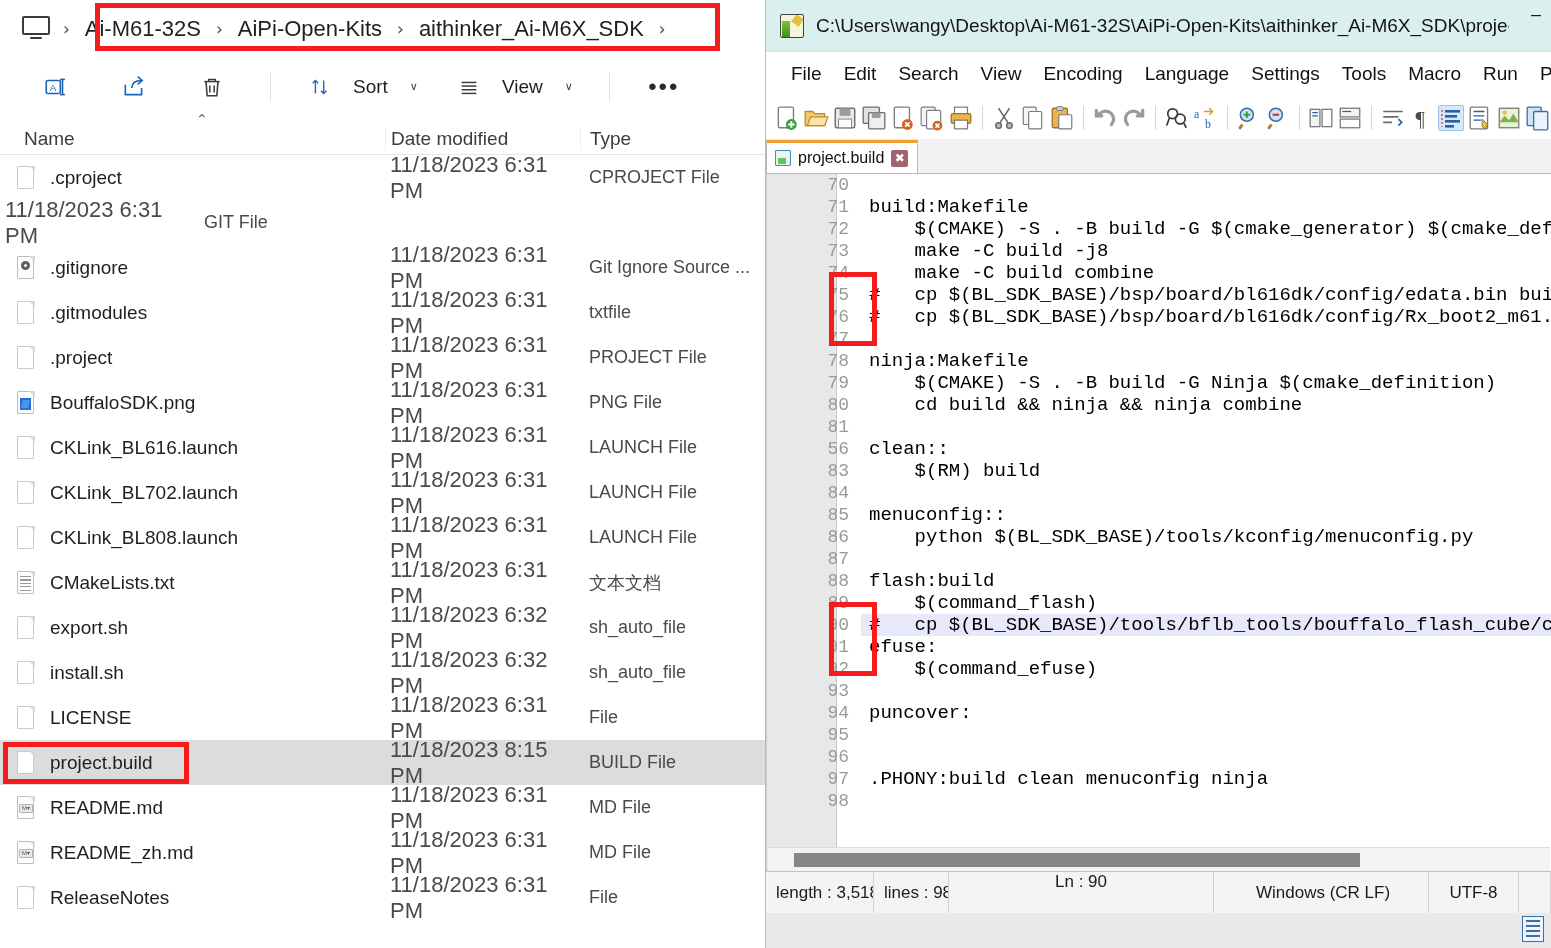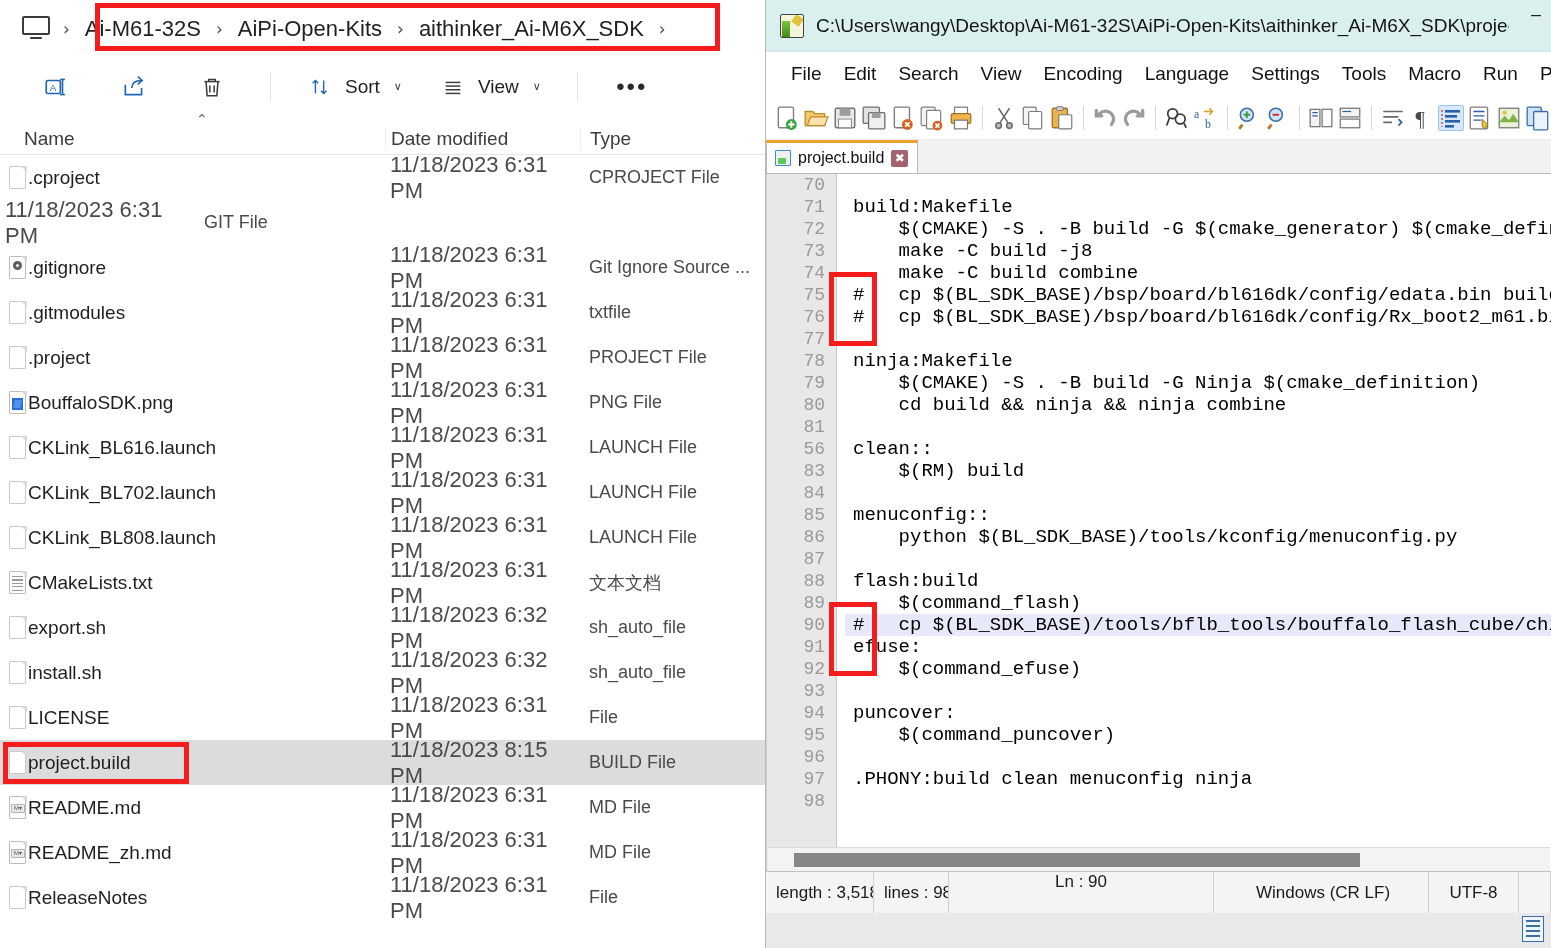--- a/index.html
+++ b/index.html
@@ -53,21 +53,21 @@
     height: 57px;
     display: flex; align-items: center;
     padding-left: 36px;
     background: #ffffff;
   }
   .tb-btn {
     display: flex; align-items: center; justify-content: center;
     height: 40px; min-width: 40px; margin-right: 38px;
     color: #1c4f8a;
   }
-  .tb-btn.withtext { margin-right: 32px; gap: 14px; padding: 0 4px;}
+  .tb-btn.withtext { margin-right: 32px; gap: 22px; padding: 0 4px;}
   .tb-label { font-size: 19px; color: #1f1f1f; }
   .tb-caret { font-size: 11px; color: #3b3b3b; font-family: "DejaVu Sans", sans-serif;}
   .tb-sep { width: 1px; height: 28px; background: #e2e2e2; margin-right: 34px; }
   .dots { font-size: 24px; letter-spacing: 2px; color: #2a2a2a; line-height: 10px;}
 
   .exp-colhead {
     position: relative;
     height: 40px;
     display: flex; align-items: flex-end;
     border-bottom: 1px solid #e6e6e6;
@@ -82,21 +82,21 @@
     font-size: 14px; color: #5a5a5a; font-family: "DejaVu Sans", sans-serif;
   }
 
   .file-list { position: relative; }
   .file-row {
     display: flex; align-items: center;
     height: 45px;
     font-size: 19px; color: #1f1f1f;
   }
   .file-row.selected { background: #dcdcdc; }
-  .fr-name { width: 385px; display: flex; align-items: center; padding-left: 8px; }
+  .fr-name { width: 385px; display: flex; align-items: center; padding-left: 16px; gap: 14px;}
   .fr-date { width: 195px; color: #4a4a4a; font-size: 22px; padding-left: 5px;}
   .fr-type { width: 190px; color: #4a4a4a; font-size: 18px; padding-left: 9px;}
 
   .fico { width: 20px; height: 25px; flex: none; position: relative; }
   .fico .page {
     position: absolute; left: 1px; top: 1px; width: 17px; height: 23px;
     border: 1.4px solid #bcbcbc; background: #fdfdfd; border-radius: 1px;
   }
   .fico .fold {
     position: absolute; right: 1px; top: 1px;
@@ -229,23 +229,23 @@
   .code-area {
     position: absolute; left: 0; top: 0; width: 100%; height: 100%;
     font-family: "Liberation Mono", monospace;
     font-size: 19px;
     line-height: 22px;
   }
   .cl { display: flex; height: 22px; white-space: pre; }
   .cl.hl .ctext { background: #e8e8fb; }
   .lnum {
     width: 70px; flex: none; text-align: right; padding-right: 12px;
-    color: #9a9a9a; font-size: 18px;
-  }
-  .ctext { color: #000000; padding-left: 8px; margin-left: 8px; }
+    color: #9a9a9a; font-size: 18px; margin-left: 24px;
+  }
+  .ctext { color: #000000; padding-left: 8px; }
 
   .mark-comment {
     position: absolute; border: 5px solid #f41c1c; pointer-events: none; z-index: 7;
   }
 
   .hscroll-track {
     position: absolute; left: 1px; right: 1px; bottom: 0; height: 24px;
     background: #f3f3f3; border-top: 1px solid #dcdcdc;
   }
   .hscroll-thumb {
@@ -782,21 +782,21 @@
           <div class="cl"><span class="lnum">85</span><span class="ctext">menuconfig::</span></div>
           <div class="cl"><span class="lnum">86</span><span class="ctext">    python $(BL_SDK_BASE)/tools/kconfig/menuconfig.py</span></div>
           <div class="cl"><span class="lnum">87</span><span class="ctext"></span></div>
           <div class="cl"><span class="lnum">88</span><span class="ctext">flash:build</span></div>
           <div class="cl"><span class="lnum">89</span><span class="ctext">    $(command_flash)</span></div>
           <div class="cl hl"><span class="lnum">90</span><span class="ctext">#   cp $(BL_SDK_BASE)/tools/bflb_tools/bouffalo_flash_cube/chips,</span></div>
           <div class="cl"><span class="lnum">91</span><span class="ctext">efuse:</span></div>
           <div class="cl"><span class="lnum">92</span><span class="ctext">    $(command_efuse)</span></div>
           <div class="cl"><span class="lnum">93</span><span class="ctext"></span></div>
           <div class="cl"><span class="lnum">94</span><span class="ctext">puncover:</span></div>
-          <div class="cl"><span class="lnum">95</span><span class="ctext">    $(command_puncover)</span></div>
+          <div class="cl"><span class="lnum">95</span></div>
           <div class="cl"><span class="lnum">96</span><span class="ctext"></span></div>
           <div class="cl"><span class="lnum">97</span><span class="ctext">.PHONY:build clean menuconfig ninja</span></div>
           <div class="cl"><span class="lnum">98</span><span class="ctext"></span></div>
         </div>
 
       <div class="mark-comment" style="left:62px; top:98px; width:48px; height:74px;"></div>
       <div class="mark-comment" style="left:62px; top:428px; width:48px; height:74px;"></div>
 
       <div class="hscroll-track">
         <div class="hscroll-thumb"></div>

